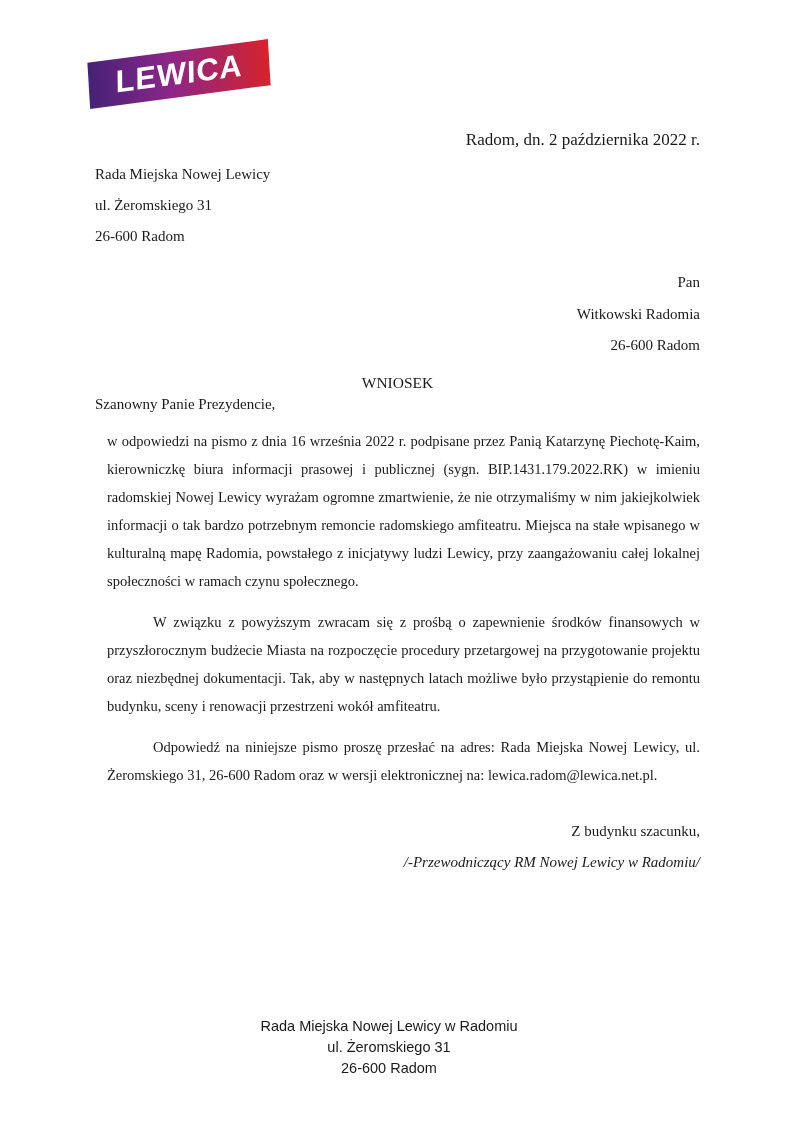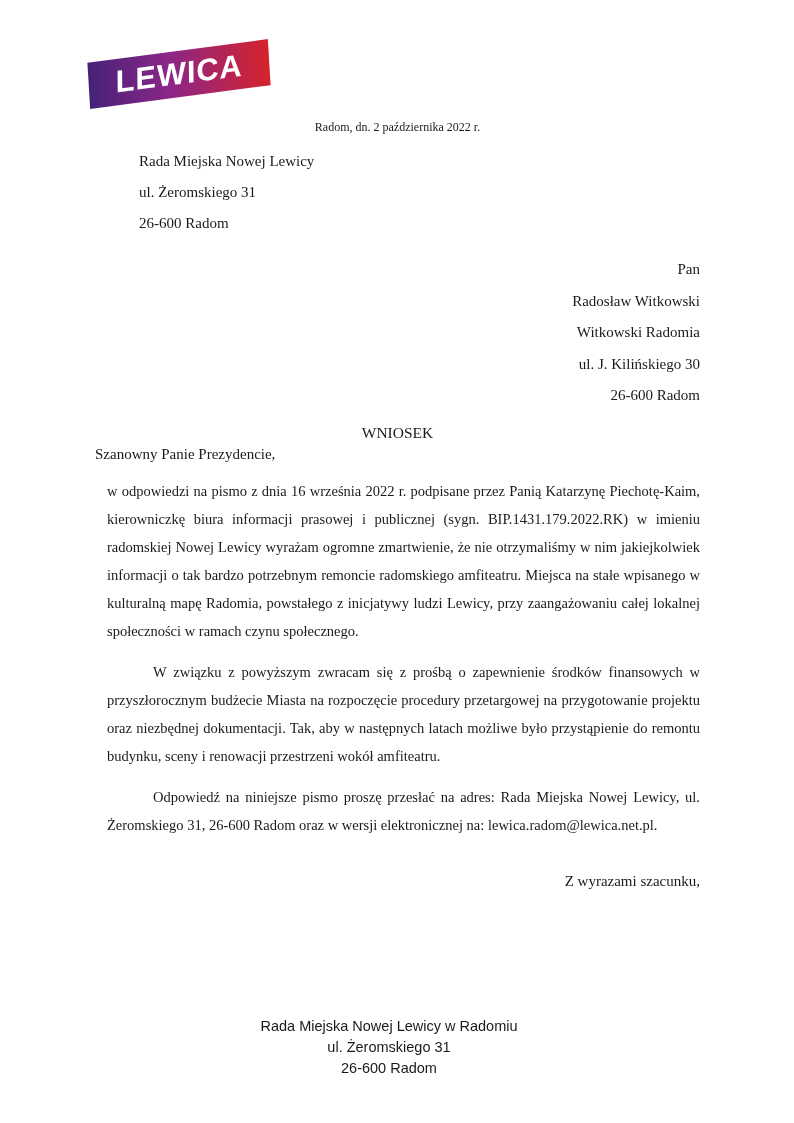--- a/index.html
+++ b/index.html
@@ -35,22 +35,22 @@
   .logo span {
     font-family: "Liberation Sans", sans-serif;
     font-weight: bold;
     font-size: 31px;
     letter-spacing: 1px;
     color: #ffffff;
     transform: skewX(-3deg);
     white-space: nowrap;
   }
   
-  .date       { text-align: center;  margin-top: 9px;  font-size: 12px;   line-height: 20px; }
-  .sender     {                     margin-top: 9px;  font-size: 15px;   line-height: 31px; margin-left: 44px; }
+  .date       { text-align: right;  margin-top: 22px;  font-size: 17px;   line-height: 20px; }
+  .sender     {                     margin-top: 9px;  font-size: 15px;   line-height: 31px; }
   .recipient  { text-align: right;  margin-top: 15px;  font-size: 15px;   line-height: 31.5px; }
   .subject    { text-align: center; margin-top: 10px;  font-size: 15.5px; line-height: 22px; }
   .salutation {                     font-size: 15px;   line-height: 20px; }
   .para {
     text-align: justify;
     margin: 13px 0 0 12px;
     font-size: 14.5px;
     line-height: 28px;
   }
   .para.indent { text-indent: 46px; }
@@ -82,36 +82,35 @@
     <div class="date">Radom, dn. 2 października 2022 r.</div>
 
     <div class="sender">
       <div>Rada Miejska Nowej Lewicy</div>
       <div>ul. Żeromskiego 31</div>
       <div>26-600 Radom</div>
     </div>
 
     <div class="recipient">
       <div>Pan</div>
-      <div>Radosław Witkowski</div>
       <div>Witkowski Radomia</div>
-      <div>ul. J. Kilińskiego 30</div>
       <div>26-600 Radom</div>
     </div>
 
     <div class="subject">WNIOSEK</div>
 
     <div class="salutation">Szanowny Panie Prezydencie,</div>
 
     <p class="para">w odpowiedzi na pismo z dnia 16 września 2022 r. podpisane przez Panią Katarzynę Piechotę-Kaim, kierowniczkę biura informacji prasowej i publicznej (sygn. BIP.1431.179.2022.RK) w imieniu radomskiej Nowej Lewicy wyrażam ogromne zmartwienie, że nie otrzymaliśmy w nim jakiejkolwiek informacji o tak bardzo potrzebnym remoncie radomskiego amfiteatru. Miejsca na stałe wpisanego w kulturalną mapę Radomia, powstałego z inicjatywy ludzi Lewicy, przy zaangażowaniu całej lokalnej społeczności w ramach czynu społecznego.</p>
     <p class="para indent">W związku z powyższym zwracam się z prośbą o zapewnienie środków finansowych w przyszłorocznym budżecie Miasta na rozpoczęcie procedury przetargowej na przygotowanie projektu oraz niezbędnej dokumentacji. Tak, aby w następnych latach możliwe było przystąpienie do remontu budynku, sceny i renowacji przestrzeni wokół amfiteatru.</p>
     <p class="para indent">Odpowiedź na niniejsze pismo proszę przesłać na adres: Rada Miejska Nowej Lewicy, ul. Żeromskiego 31, 26-600 Radom oraz w wersji elektronicznej na: lewica.radom@lewica.net.pl.</p>
 
     <div class="closing">
-      <div>Z wyrazami szacunku,</div>
+      <div>Z budynku szacunku,</div>
+      <div class="role">/-Przewodniczący RM Nowej Lewicy w Radomiu/</div>
     </div>
 
   </div>
 
   <div class="footer">
     <div>Rada Miejska Nowej Lewicy w Radomiu</div>
     <div>ul. Żeromskiego 31</div>
     <div>26-600 Radom</div>
   </div>
 </div>

